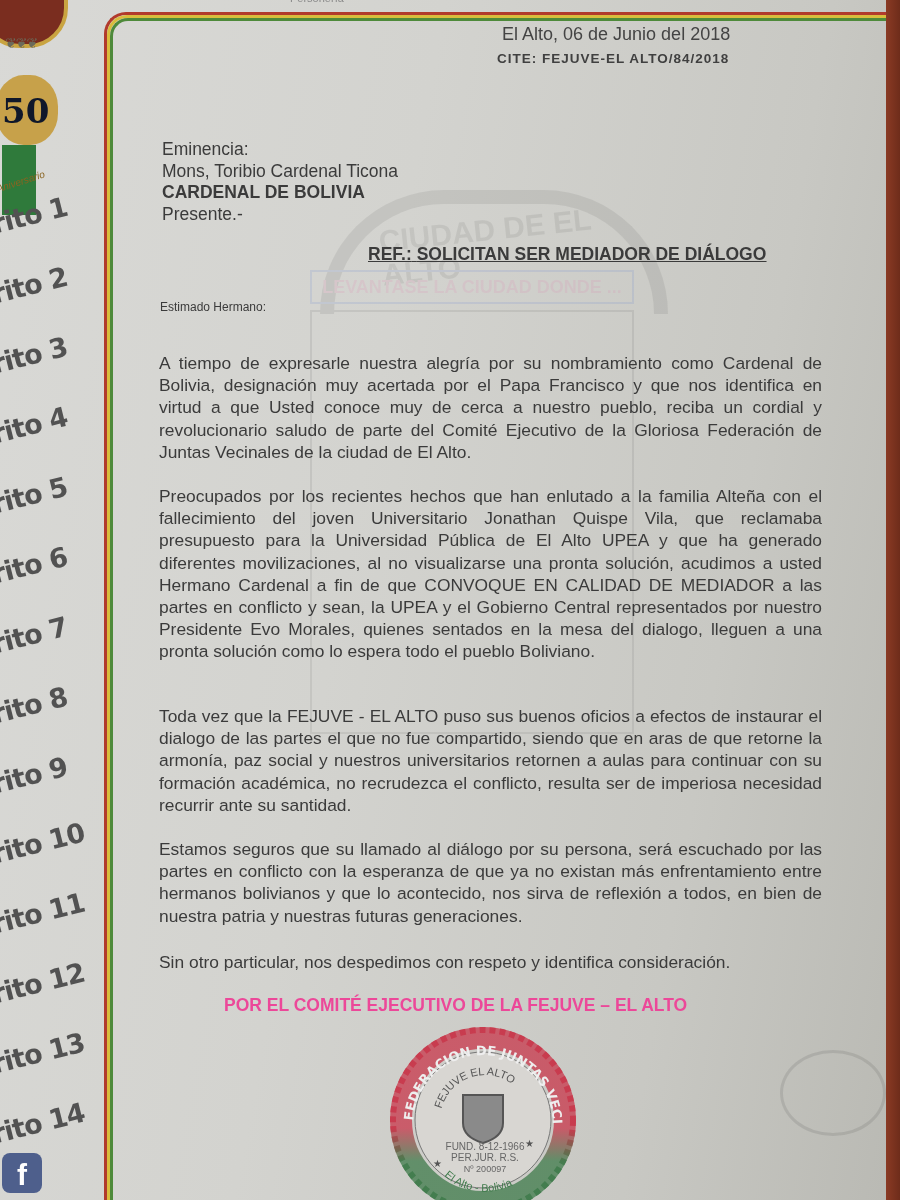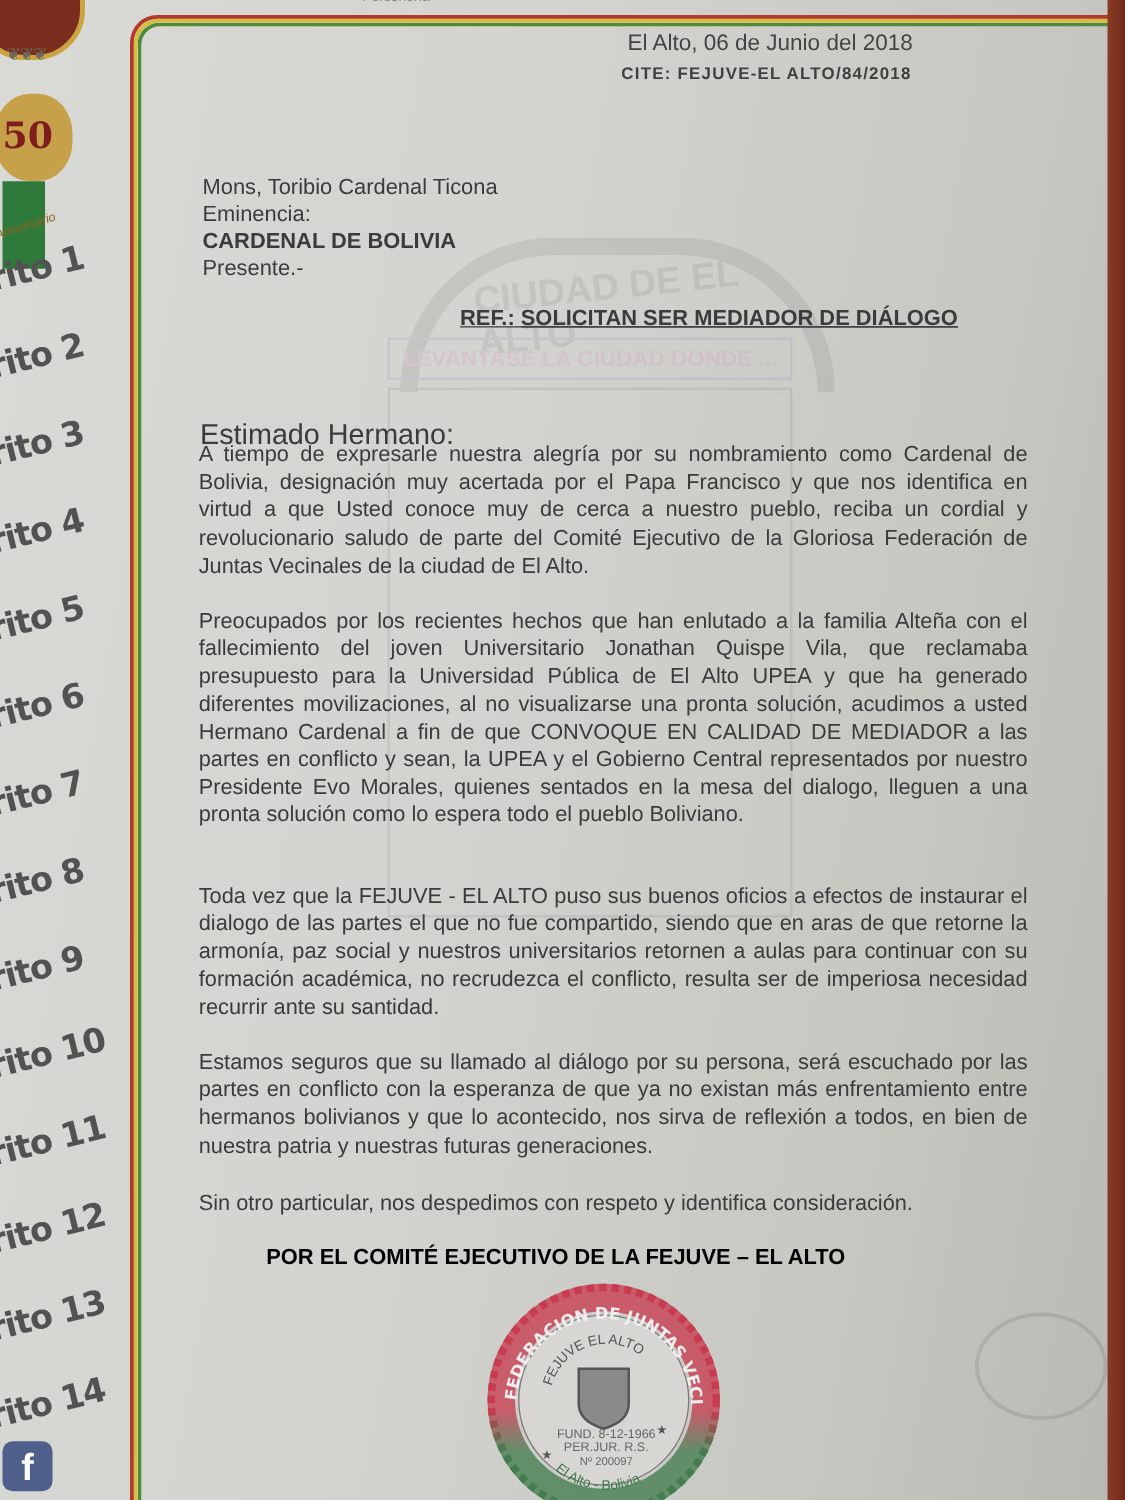--- a/index.html
+++ b/index.html
@@ -4,21 +4,21 @@
 <style>
   html,body{margin:0;padding:0;}
   body{width:900px;height:1200px;overflow:hidden;position:relative;
        background:linear-gradient(100deg,#d9d9d6 0%,#d3d3cf 40%,#c8c8c3 75%,#b9b9b3 100%);
        font-family:"Liberation Sans",sans-serif;color:#3b3b3b;}
   .sidebar{position:absolute;left:0;top:0;width:108px;height:1200px;}
   .shield{position:absolute;left:-20px;top:-10px;width:80px;height:50px;border-radius:0 0 40px 40px;
           background:#7a2d1f;border:4px solid #c9a441;}
   .laurel{position:absolute;left:5px;top:35px;width:70px;height:25px;color:#6b6b5a;font-size:14px;letter-spacing:-1px;}
   .badge50{position:absolute;left:-4px;top:75px;width:62px;height:70px;background:#c7a14a;border-radius:45%;}
-  .badge50 span{position:absolute;left:6px;top:16px;font-size:29px;font-weight:bold;color:#7f1d1d;font-family:"DejaVu Serif",serif;}
+  .badge50 span{position:absolute;left:6px;top:16px;font-size:34px;font-weight:bold;color:#0f172a;font-family:"DejaVu Serif",serif;}
   .ribbon{position:absolute;left:2px;top:145px;width:34px;height:70px;background:#2f7a3b;}
   .ribbon-script{position:absolute;left:-5px;top:172px;width:75px;color:#8a6420;font-size:10px;font-style:italic;transform:rotate(-18deg);}
   .distritos{position:absolute;left:-30px;top:215px;}
   .distrito{position:absolute;left:0;font-size:27px;font-weight:bold;color:#525252;transform:rotate(-14deg);transform-origin:left bottom;white-space:nowrap;letter-spacing:-1px;font-family:"DejaVu Sans",sans-serif;}
   .fb{position:absolute;left:2px;top:1153px;width:40px;height:40px;background:#4e5f8c;border-radius:8px;color:#fff;font-size:30px;font-weight:bold;text-align:center;line-height:44px;}
   .frame{position:absolute;left:104px;top:12px;width:820px;height:1230px;border-radius:22px 0 0 0;
          border-left:3px solid #b13a2c;border-top:3px solid #b13a2c;}
   .frame2{position:absolute;left:107px;top:15px;width:820px;height:1230px;border-radius:20px 0 0 0;
          border-left:3px solid #d8bd3c;border-top:3px solid #d8bd3c;}
   .frame3{position:absolute;left:110px;top:18px;width:820px;height:1230px;border-radius:18px 0 0 0;
@@ -31,23 +31,23 @@
   .wm-band{position:absolute;left:10px;top:80px;width:320px;height:30px;border:2px solid #1d4ed8;font-size:18px;font-weight:bold;color:#ec4899;line-height:30px;text-align:center;}
   .wm-box{position:absolute;left:10px;top:120px;width:320px;height:420px;border:2px solid #333;}
   .stamp-wm{position:absolute;left:780px;top:1050px;width:100px;height:80px;opacity:.12;border-radius:50%;border:3px solid #333;}
   .date{position:absolute;left:502px;top:24px;font-size:18px;color:#444;white-space:nowrap;}
   .cite{position:absolute;left:497px;top:51px;font-size:13.5px;font-weight:bold;color:#404040;letter-spacing:1px;white-space:nowrap;}
   .addr{position:absolute;left:162px;top:139px;font-size:17.5px;line-height:21.5px;}
   .addr .bold{font-weight:bold;}
   .ref{position:absolute;left:368px;top:243px;font-size:17.5px;font-weight:bold;line-height:22px;white-space:nowrap;text-decoration:underline;}
   .ref .under{text-decoration:underline;}
   .ref .l2{display:block;margin-left:53px;}
-  .greet{position:absolute;left:160px;top:334px;font-size:23px;}
+  .greet{position:absolute;left:160px;top:300px;font-size:12px;}
   .para{position:absolute;left:159px;width:663px;font-size:17.4px;line-height:22.2px;text-align:justify;}
-  .sign{position:absolute;left:213px;top:995px;font-size:17.5px;font-weight:bold;white-space:nowrap;color:#000000;}
+  .sign{position:absolute;left:224px;top:995px;font-size:17.5px;font-weight:bold;white-space:nowrap;color:#ec4899;}
   .stamp{position:absolute;left:385px;top:1025px;width:196px;height:182px;}
 </style>
 </head>
 <body>
 
 <div class="sidebar">
   <div class="shield"></div>
   <div class="laurel">❦❦❦</div>
   <div class="badge50">
     <span>50</span>
@@ -84,22 +84,22 @@
   <div class="wm-text">CIUDAD DE EL ALTO</div>
   <div class="wm-band">LEVANTASE LA CIUDAD DONDE ...</div>
   <div class="wm-box"></div>
 </div>
 <div class="stamp-wm"></div>
 
 <div class="date">El Alto, 06 de Junio del 2018</div>
 <div class="cite">CITE: FEJUVE-EL ALTO/84/2018</div>
 
 <div class="addr">
+  <div>Eminencia:</div>
   <div>Mons, Toribio Cardenal Ticona</div>
-  <div>Eminencia:</div>
   <div class="bold">CARDENAL DE BOLIVIA</div>
   <div>Presente.-</div>
 </div>
 
 <div class="ref">
   <span>REF.:</span>
   <span class="under">SOLICITAN SER MEDIADOR DE DIÁLOGO</span>
 </div>
 
 <div class="greet">Estimado Hermano:</div>

